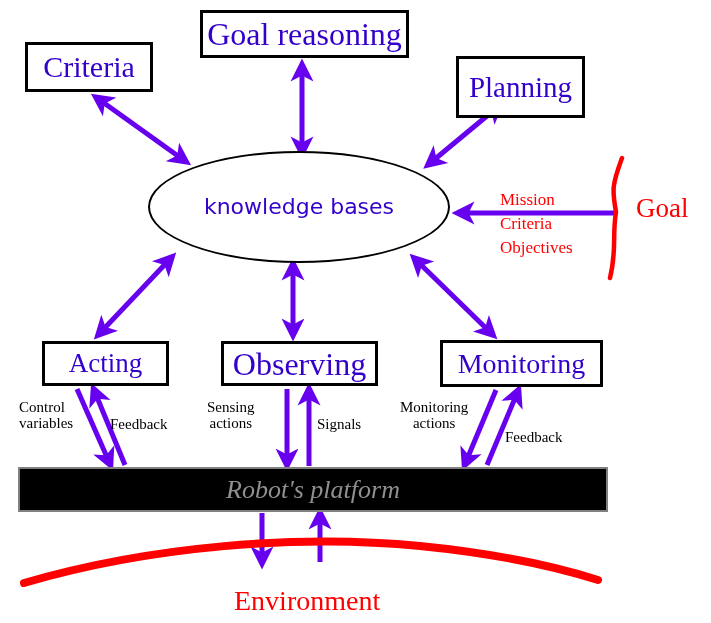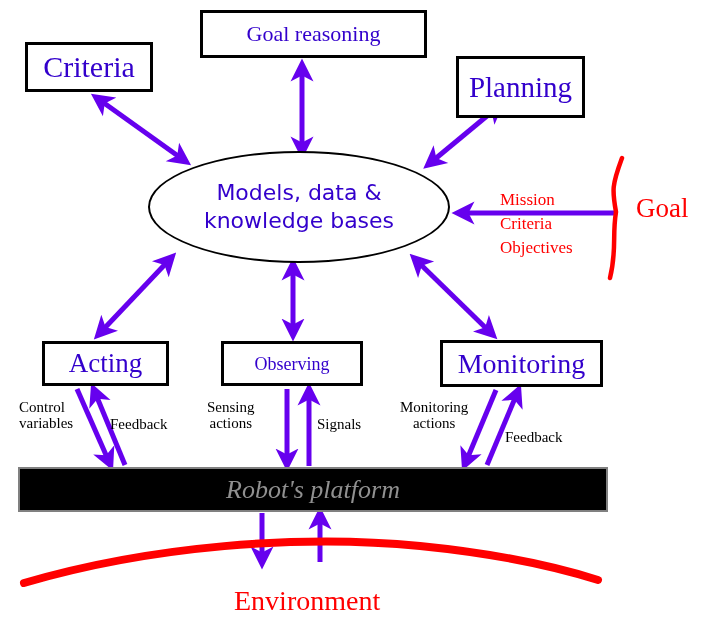--- a/index.html
+++ b/index.html
@@ -35,24 +35,24 @@
     color: #3300CC;
     font-family: "Liberation Serif", serif;
     display: flex;
     align-items: center;
     justify-content: center;
     white-space: nowrap;
     line-height: 1;
     z-index: 5;
   }
   #box-learning    { left: 25px;  top: 42px;  width: 128px; height: 50px;  font-size: 30px; }
-  #box-goal        { left: 200px; top: 10px;  width: 227px; height: 48px;  font-size: 22px; }
+  #box-goal        { left: 200px; top: 10px;  width: 209px; height: 48px;  font-size: 32px; }
   #box-planning    { left: 456px; top: 56px;  width: 129px; height: 62px;  font-size: 29px; }
   #box-acting      { left: 42px;  top: 341px; width: 127px; height: 45px;  font-size: 27px; }
-  #box-observing   { left: 221px; top: 341px; width: 142px; height: 45px;  font-size: 18px; }
+  #box-observing   { left: 221px; top: 341px; width: 157px; height: 45px;  font-size: 32px; }
   #box-monitoring  { left: 440px; top: 340px; width: 163px; height: 47px;  font-size: 28px; }
 
   
   #ellipse-models {
     position: absolute;
     left: 148px;
     top: 151px;
     width: 302px;
     height: 112px;
     box-sizing: border-box;
@@ -194,21 +194,20 @@
     <path d="M622,158 C612,185 612,190 616,212 C612,236 617,250 610,278" stroke="#FF0000" stroke-width="4.5" fill="none" stroke-linecap="round"></path>
   </svg>
 
   <div class="node-box" id="box-learning">Criteria</div>
 
   <div class="node-box" id="box-goal">Goal reasoning</div>
 
   <div class="node-box" id="box-planning">Planning</div>
 
   <div id="ellipse-models">
-    <div class="ell-line">Models, data &amp;</div>
     <div class="ell-line">knowledge bases</div>
   </div>
 
   <div class="node-box" id="box-acting">Acting</div>
 
   <div class="node-box" id="box-observing">Observing</div>
 
   <div class="node-box" id="box-monitoring">Monitoring</div>
 
   <div id="platform-bar">Robot's platform</div>

